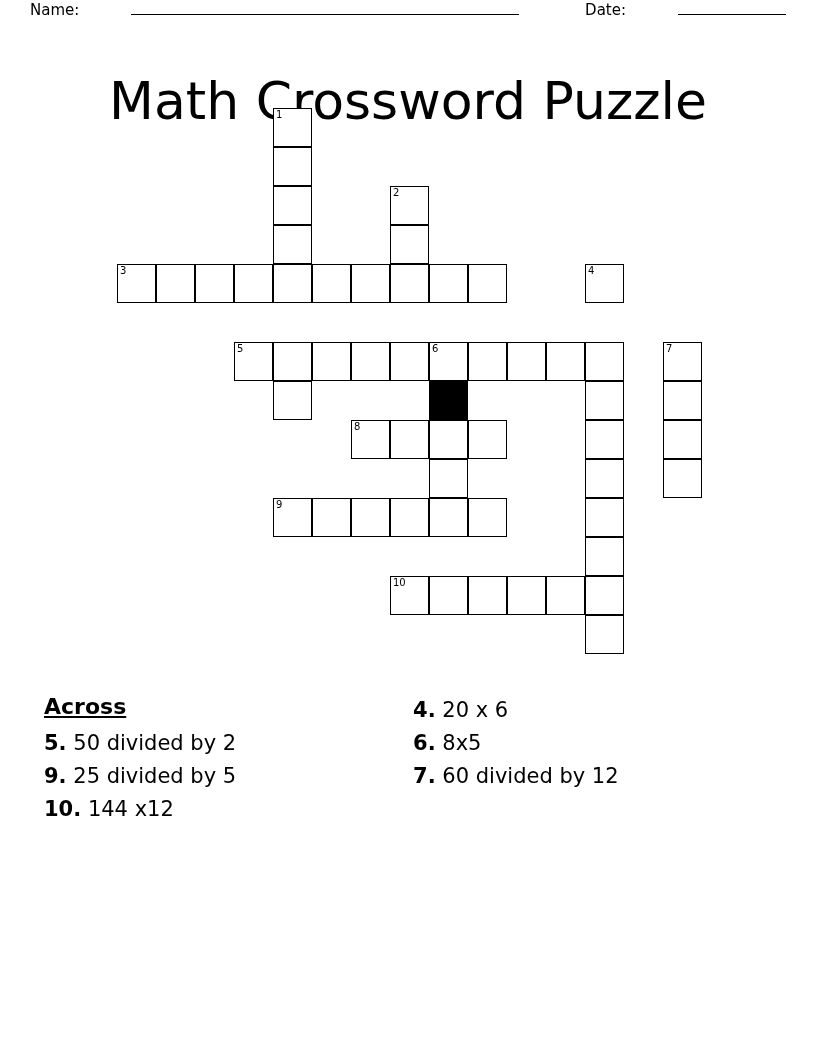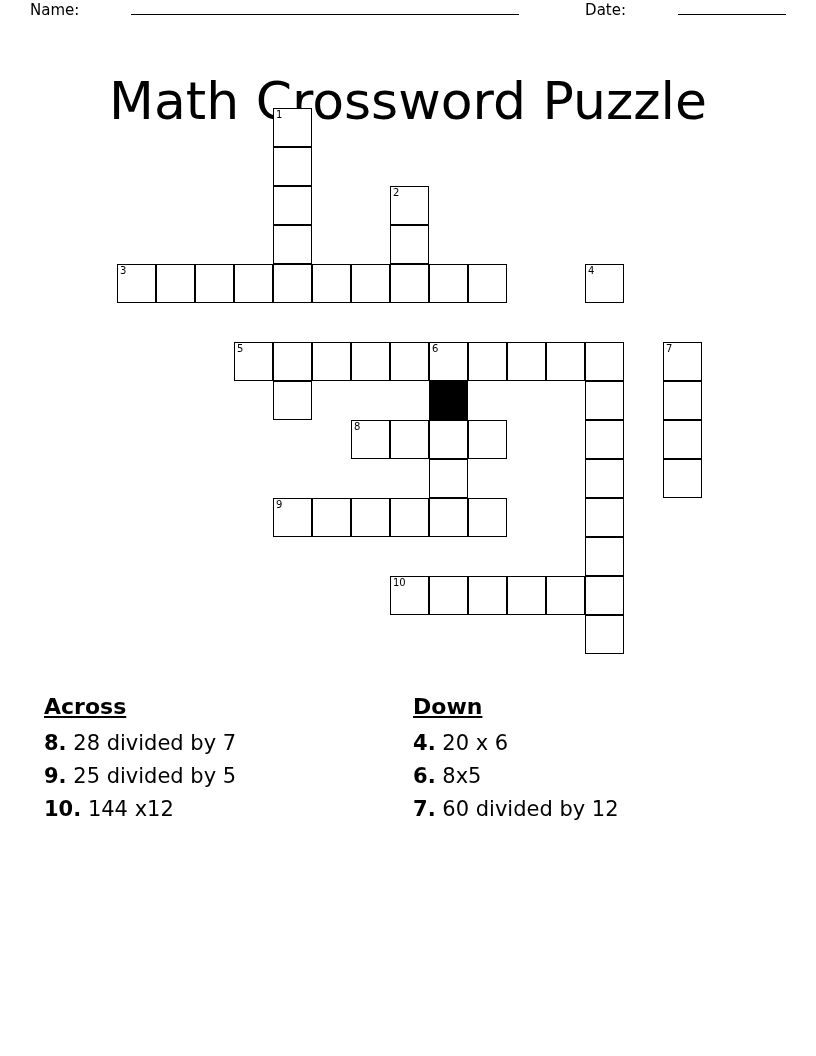--- a/index.html
+++ b/index.html
@@ -194,26 +194,25 @@
     <div class="cell" style="left: 507px; top: 468px;"></div>
     <div class="cell" style="left: 546px; top: 468px;"></div>
     <div class="cell" style="left: 585px; top: 468px;"></div>
     <div class="cell" style="left: 585px; top: 507px;"></div>
   </div>
 
 <div id="clues">
   <div class="clue-col across">
     <div class="clue-head">Across</div>
     <div id="across-list">
-        <div class="clue-item"><span class="clue-num">8.</span><span class="clue-text"> 28 divided by 7</span></div>
+        <div class="clue-item"><span class="clue-num">5.</span><span class="clue-text"> 50 divided by 2</span></div>
         <div class="clue-item"><span class="clue-num">9.</span><span class="clue-text"> 25 divided by 5</span></div>
         <div class="clue-item"><span class="clue-num">10.</span><span class="clue-text"> 144 x12</span></div>
       </div>
   </div>
   <div class="clue-col down">
-    <div class="clue-head">Down</div>
     <div id="down-list">
         <div class="clue-item"><span class="clue-num">4.</span><span class="clue-text"> 20 x 6</span></div>
         <div class="clue-item"><span class="clue-num">6.</span><span class="clue-text"> 8x5</span></div>
         <div class="clue-item"><span class="clue-num">7.</span><span class="clue-text"> 60 divided by 12</span></div>
       </div>
   </div>
 </div>
 
 </body></html>

